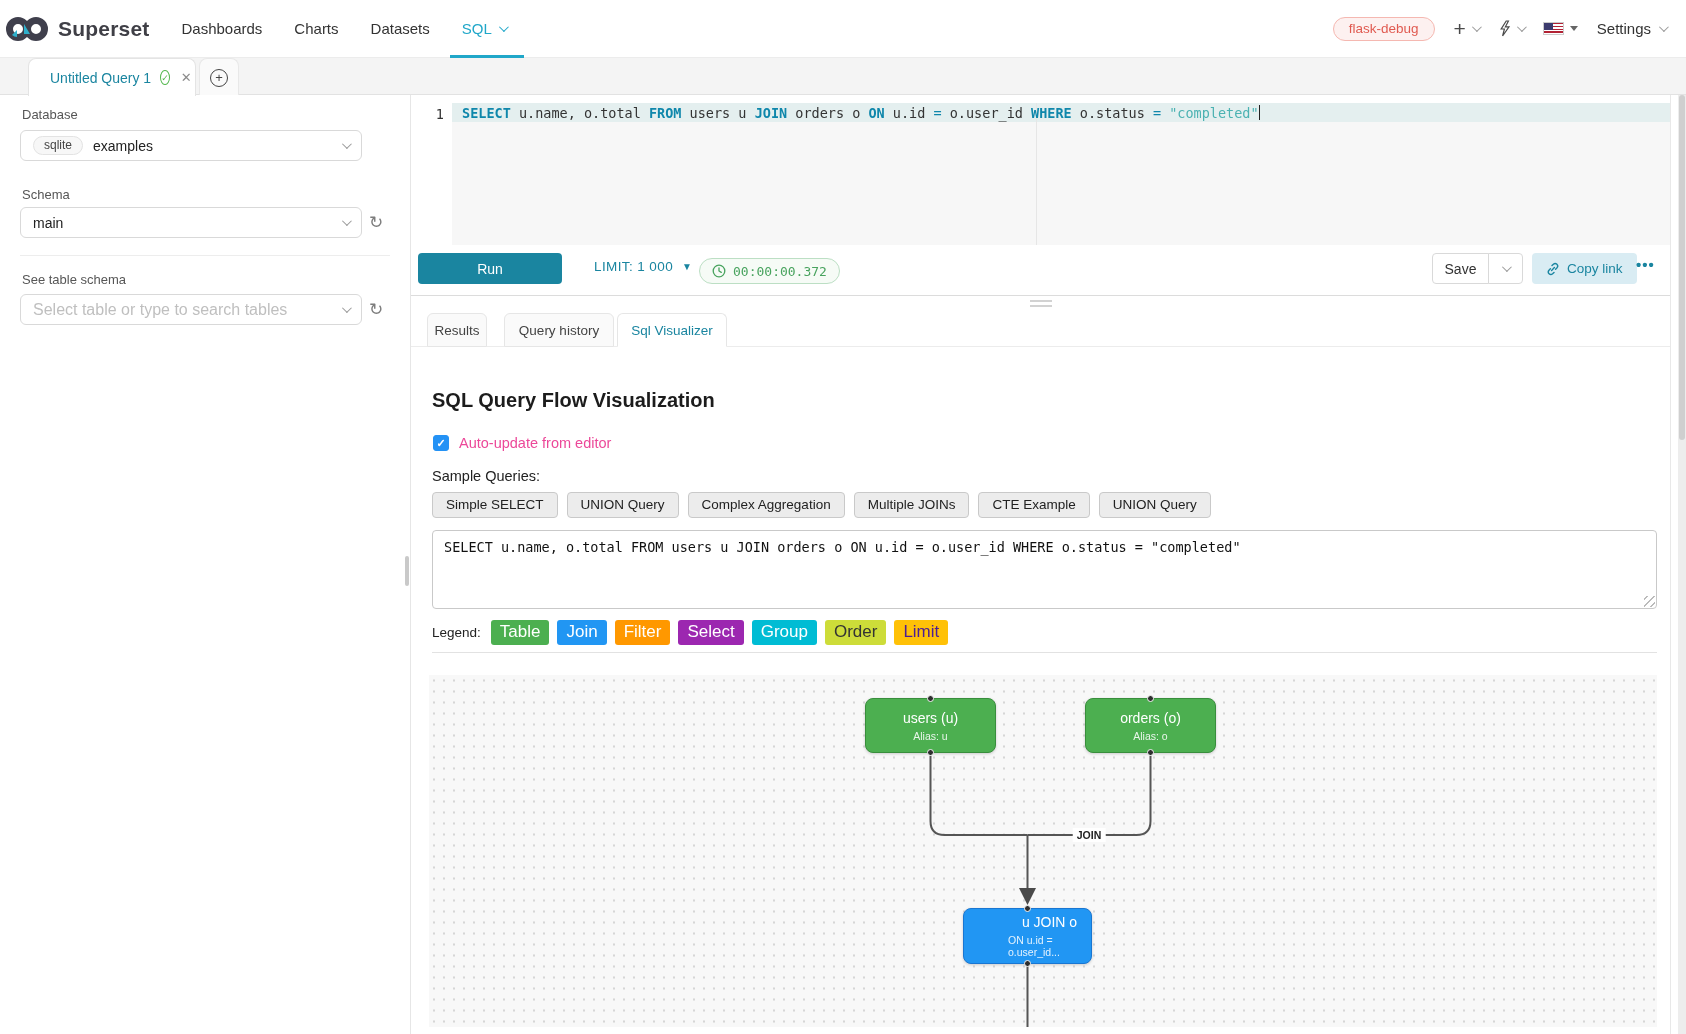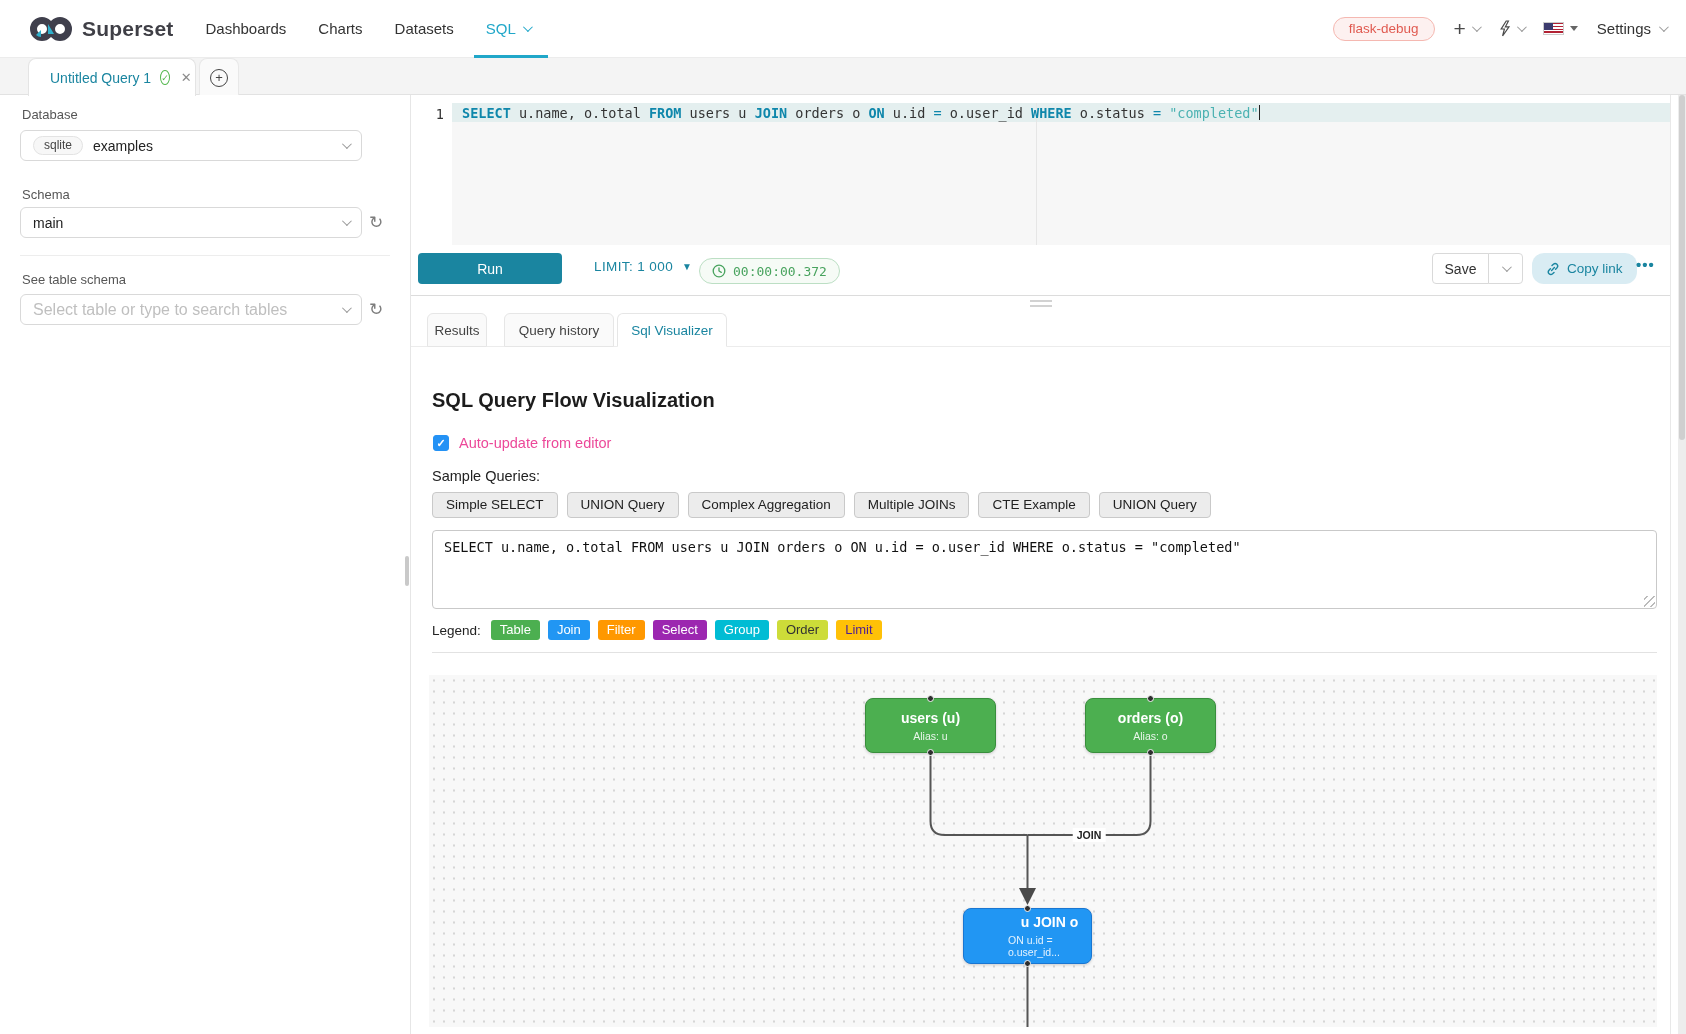--- a/index.html
+++ b/index.html
@@ -2,21 +2,21 @@
 <html><head>
 <meta charset="utf-8">
 <style>
   * { margin:0; padding:0; box-sizing:border-box; }
   html,body { background:#fff; }
   body { font-family:"Liberation Sans", sans-serif; color:#333; }
   #app { position:relative; width:1686px; height:1034px; background:#fff; overflow:hidden; }
 
   
   #navbar { position:absolute; left:0; top:0; width:1686px; height:58px; background:#fff;
-            border-bottom:1px solid #ececec; display:flex; align-items:center; padding:0 20px 0 28px; }
+            border-bottom:1px solid #ececec; display:flex; align-items:center; padding:0 20px 0 4px; }
   .brand { display:flex; align-items:center; gap:8px; }
   .brand-name { font-size:21px; font-weight:bold; color:#3f3f46; letter-spacing:.2px; }
   .nav-item { margin-left:32px; font-size:15px; color:#333; cursor:pointer; }
   .nav-sql { position:relative; margin-left:32px; font-size:15px; color:#20a7c9; cursor:pointer;
              height:58px; display:flex; align-items:center; gap:7px; }
   .nav-sql .underline { position:absolute; left:-12px; right:-18px; bottom:0; height:3px; background:#20a7c9; }
   .chev { display:inline-block; width:7px; height:7px; border-right:1.6px solid #9a9a9a;
           border-bottom:1.6px solid #9a9a9a; transform:rotate(45deg) translateY(-2px); }
   .chev.teal { border-color:#20a7c9; }
   .nav-right { margin-left:auto; display:flex; align-items:center; gap:19px; }
@@ -87,21 +87,21 @@
   .limit .tri { font-size:10px; }
   .timer { position:absolute; left:699px; top:258px; height:26px; border:1px solid #bcdfc4; background:#f6fbf6;
            border-radius:13px; display:flex; align-items:center; gap:7px; padding:0 12px;
            color:#48a35e; font-family:"DejaVu Sans Mono", monospace; font-size:13px; }
   .save-btn { position:absolute; left:1432px; top:253px; width:57px; height:31px; background:#fff;
               border:1px solid #d9d9d9; border-radius:4px 0 0 4px; font-size:14px; color:#333; cursor:pointer; }
   .save-chev { position:absolute; left:1488px; top:253px; width:35px; height:31px; background:#fff;
                border:1px solid #d9d9d9; border-radius:0 4px 4px 0; display:flex; align-items:center;
                justify-content:center; cursor:pointer; }
   .copylink { position:absolute; left:1532px; top:253px; height:31px; background:#d9ecf3; border:none;
-              border-radius:12px; color:#1a85a0; font-size:13.5px; display:flex; align-items:center;
+              border-radius:4px; color:#1a85a0; font-size:13.5px; display:flex; align-items:center;
               gap:7px; padding:0 14px; cursor:pointer; }
   .more-dots { position:absolute; left:1636px; top:256px; color:#1a85a0; font-size:15px; letter-spacing:1px;
                cursor:pointer; font-weight:bold; }
 
   
   #hsplit { position:absolute; left:411px; top:295px; width:1259px; height:1px; background:#dcdcdc; }
   #hhandle { position:absolute; left:1030px; top:300px; width:22px; height:8px; cursor:row-resize; }
   #hhandle::before, #hhandle::after { content:""; position:absolute; left:0; width:22px; height:2px; background:#d2d2d2; }
   #hhandle::before { top:0; } #hhandle::after { top:5px; }
 
@@ -124,31 +124,31 @@
   #sample-row { position:absolute; left:432px; top:492px; display:flex; gap:9px; }
   .sample-btn { background:#ececec; border:1px solid #c9c9c9; border-radius:4px; font-size:13.5px;
                 color:#222; padding:4px 13px 5px; cursor:pointer; font-family:"Liberation Sans",sans-serif; }
   #sql-input { position:absolute; left:432px; top:530px; width:1225px; height:79px; border:1px solid #c9c9c9;
                border-radius:4px; padding:8px 11px; font-family:"DejaVu Sans Mono",monospace; font-size:13.5px;
                color:#111; resize:none; outline:none; }
   .grip-corner { position:absolute; left:1644px; top:596px; width:11px; height:11px; pointer-events:none;
      background:repeating-linear-gradient(135deg, transparent 0 2px, #bbb 2px 3px, transparent 3px 5px); }
   #legend-row { position:absolute; left:432px; top:620px; display:flex; align-items:center; gap:8px; }
   .legend-label { font-size:13.5px; color:#222; margin-right:2px; }
-  .chip { font-size:13px; border-radius:3px; padding:2px 9px 3px; }
+  .chip { font-size:17px; border-radius:3px; padding:2px 9px 3px; }
   #viz-divider { position:absolute; left:432px; top:652px; width:1225px; height:1px; background:#e2e2e2; }
 
   
   #canvas { position:absolute; left:429px; top:675px; width:1228px; height:352px; background:#f8f8f8;
             background-image:radial-gradient(circle,#d6d6d6 1.05px,transparent 1.2px); background-size:10px 11px;
             overflow:hidden; }
   #edges { position:absolute; left:0; top:0; }
   .node { position:absolute; border-radius:8px; box-shadow:0 1px 3px rgba(0,0,0,.18);
           display:flex; flex-direction:column; align-items:center; justify-content:center; gap:4px; cursor:grab; }
-  .node-title { font-size:14px; font-weight:bold; color:#fff;text-align:center; }
+  .node-title { font-size:14px; font-weight:normal; color:#fff;text-align:center; }
   .node-sub { font-size:10.5px; color:rgba(255,255,255,.88); }
   .handle { position:absolute; left:50%; width:7px; height:7px; margin-left:-3.5px; border-radius:50%;
             background:#2e2e2e; border:1.5px solid #f4f4f4; }
   .handle.top { top:-4px; } .handle.bottom { bottom:-4px; }
   .edge-label { position:absolute; background:#fff; font-size:10.5px; font-weight:bold; color:#222;
                 padding:1px 4px; transform:translate(-50%,-50%); }
 
   
   #main-rborder { position:absolute; left:1670px; top:95px; width:1px; height:939px; background:#e8e8e8; }
   #scroll-track { position:absolute; left:1678px; top:95px; width:8px; height:939px; background:#ededed; }

